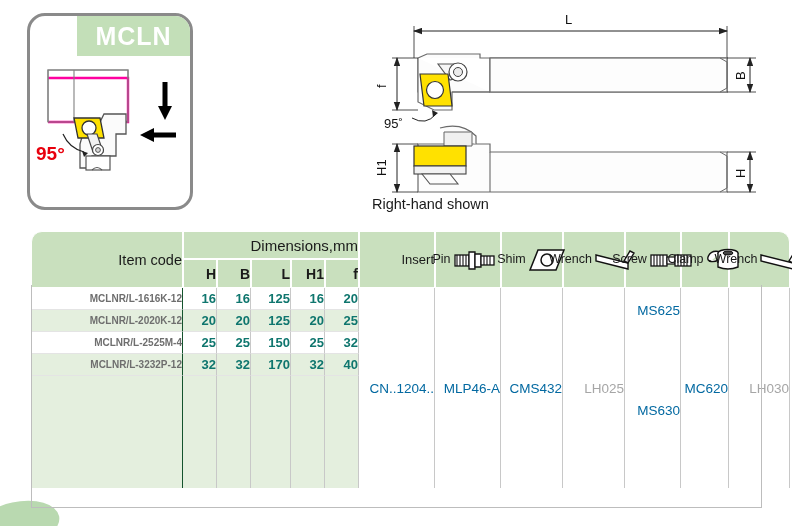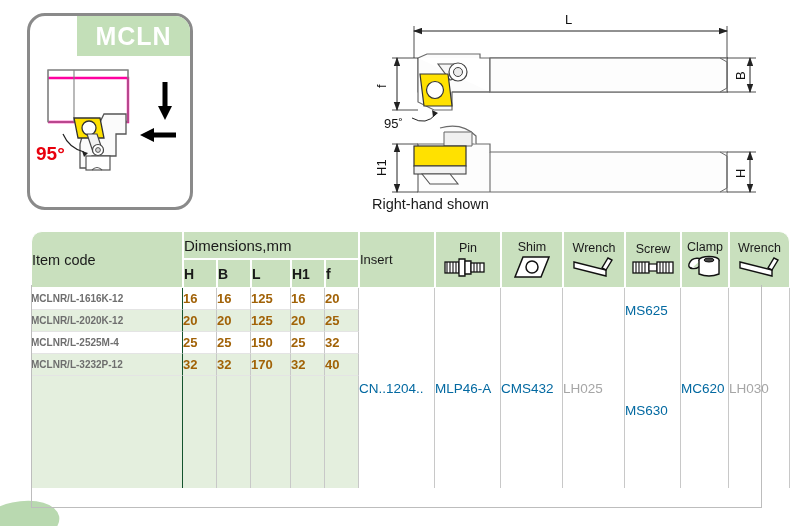--- a/index.html
+++ b/index.html
@@ -85,42 +85,42 @@
   }
   table.spec {
     border-collapse: separate;
     border-spacing: 0;
     width: 731px;
     table-layout: fixed;
   }
   table.spec th, table.spec td {
     padding: 0;
     margin: 0;
-    text-align: left;
+    text-align: right;
     vertical-align: middle;
   }
 
   
   th.hd {
     background: #c9e0be;
     color: #1a1a1a;
     font-size: 13px;
     font-weight: normal;
     border: 1px solid #ffffff;
     height: 26px;
   }
   th.hd.tall { height: 54px; }
   th.hd.round-tl { border-top-left-radius: 11px; }
   th.hd.round-tr { border-top-right-radius: 11px; }
   th.hd.sub { height: 27px; font-weight: bold; font-size: 14px; }
   th.hd.itemcode { font-size: 14.5px; }
   th.hd.dims { font-size: 15px; }
   .hd-inner {
     display: flex;
-    flex-direction: column;
+    flex-direction: row;
     align-items: center;
     justify-content: center;
     gap: 1px;
   }
   .hd-label { font-size: 12.5px; line-height: 13px; }
   .hd-icon { display: block; line-height: 0; }
 
   
   td.cell {
     border-right: 1px solid #c8c8c8;
@@ -130,21 +130,21 @@
     color: #4a4a4a;
   }
   td.code {
     font-weight: bold;
     font-size: 10px;
     color: #6e6e6e;
     border-right: 1px solid #14532d;
   }
   td.dim {
     font-weight: bold;
-    color: #a16207;
+    color: #0f766e;
     font-size: 13px;
   }
   td.tint { background: #e4efde; }
   td.plain { background: #ffffff; }
   td.acc {
     font-size: 13.5px;
     color: #0369a1;
     background: #ffffff;
     border-bottom: none;
     vertical-align: top;

